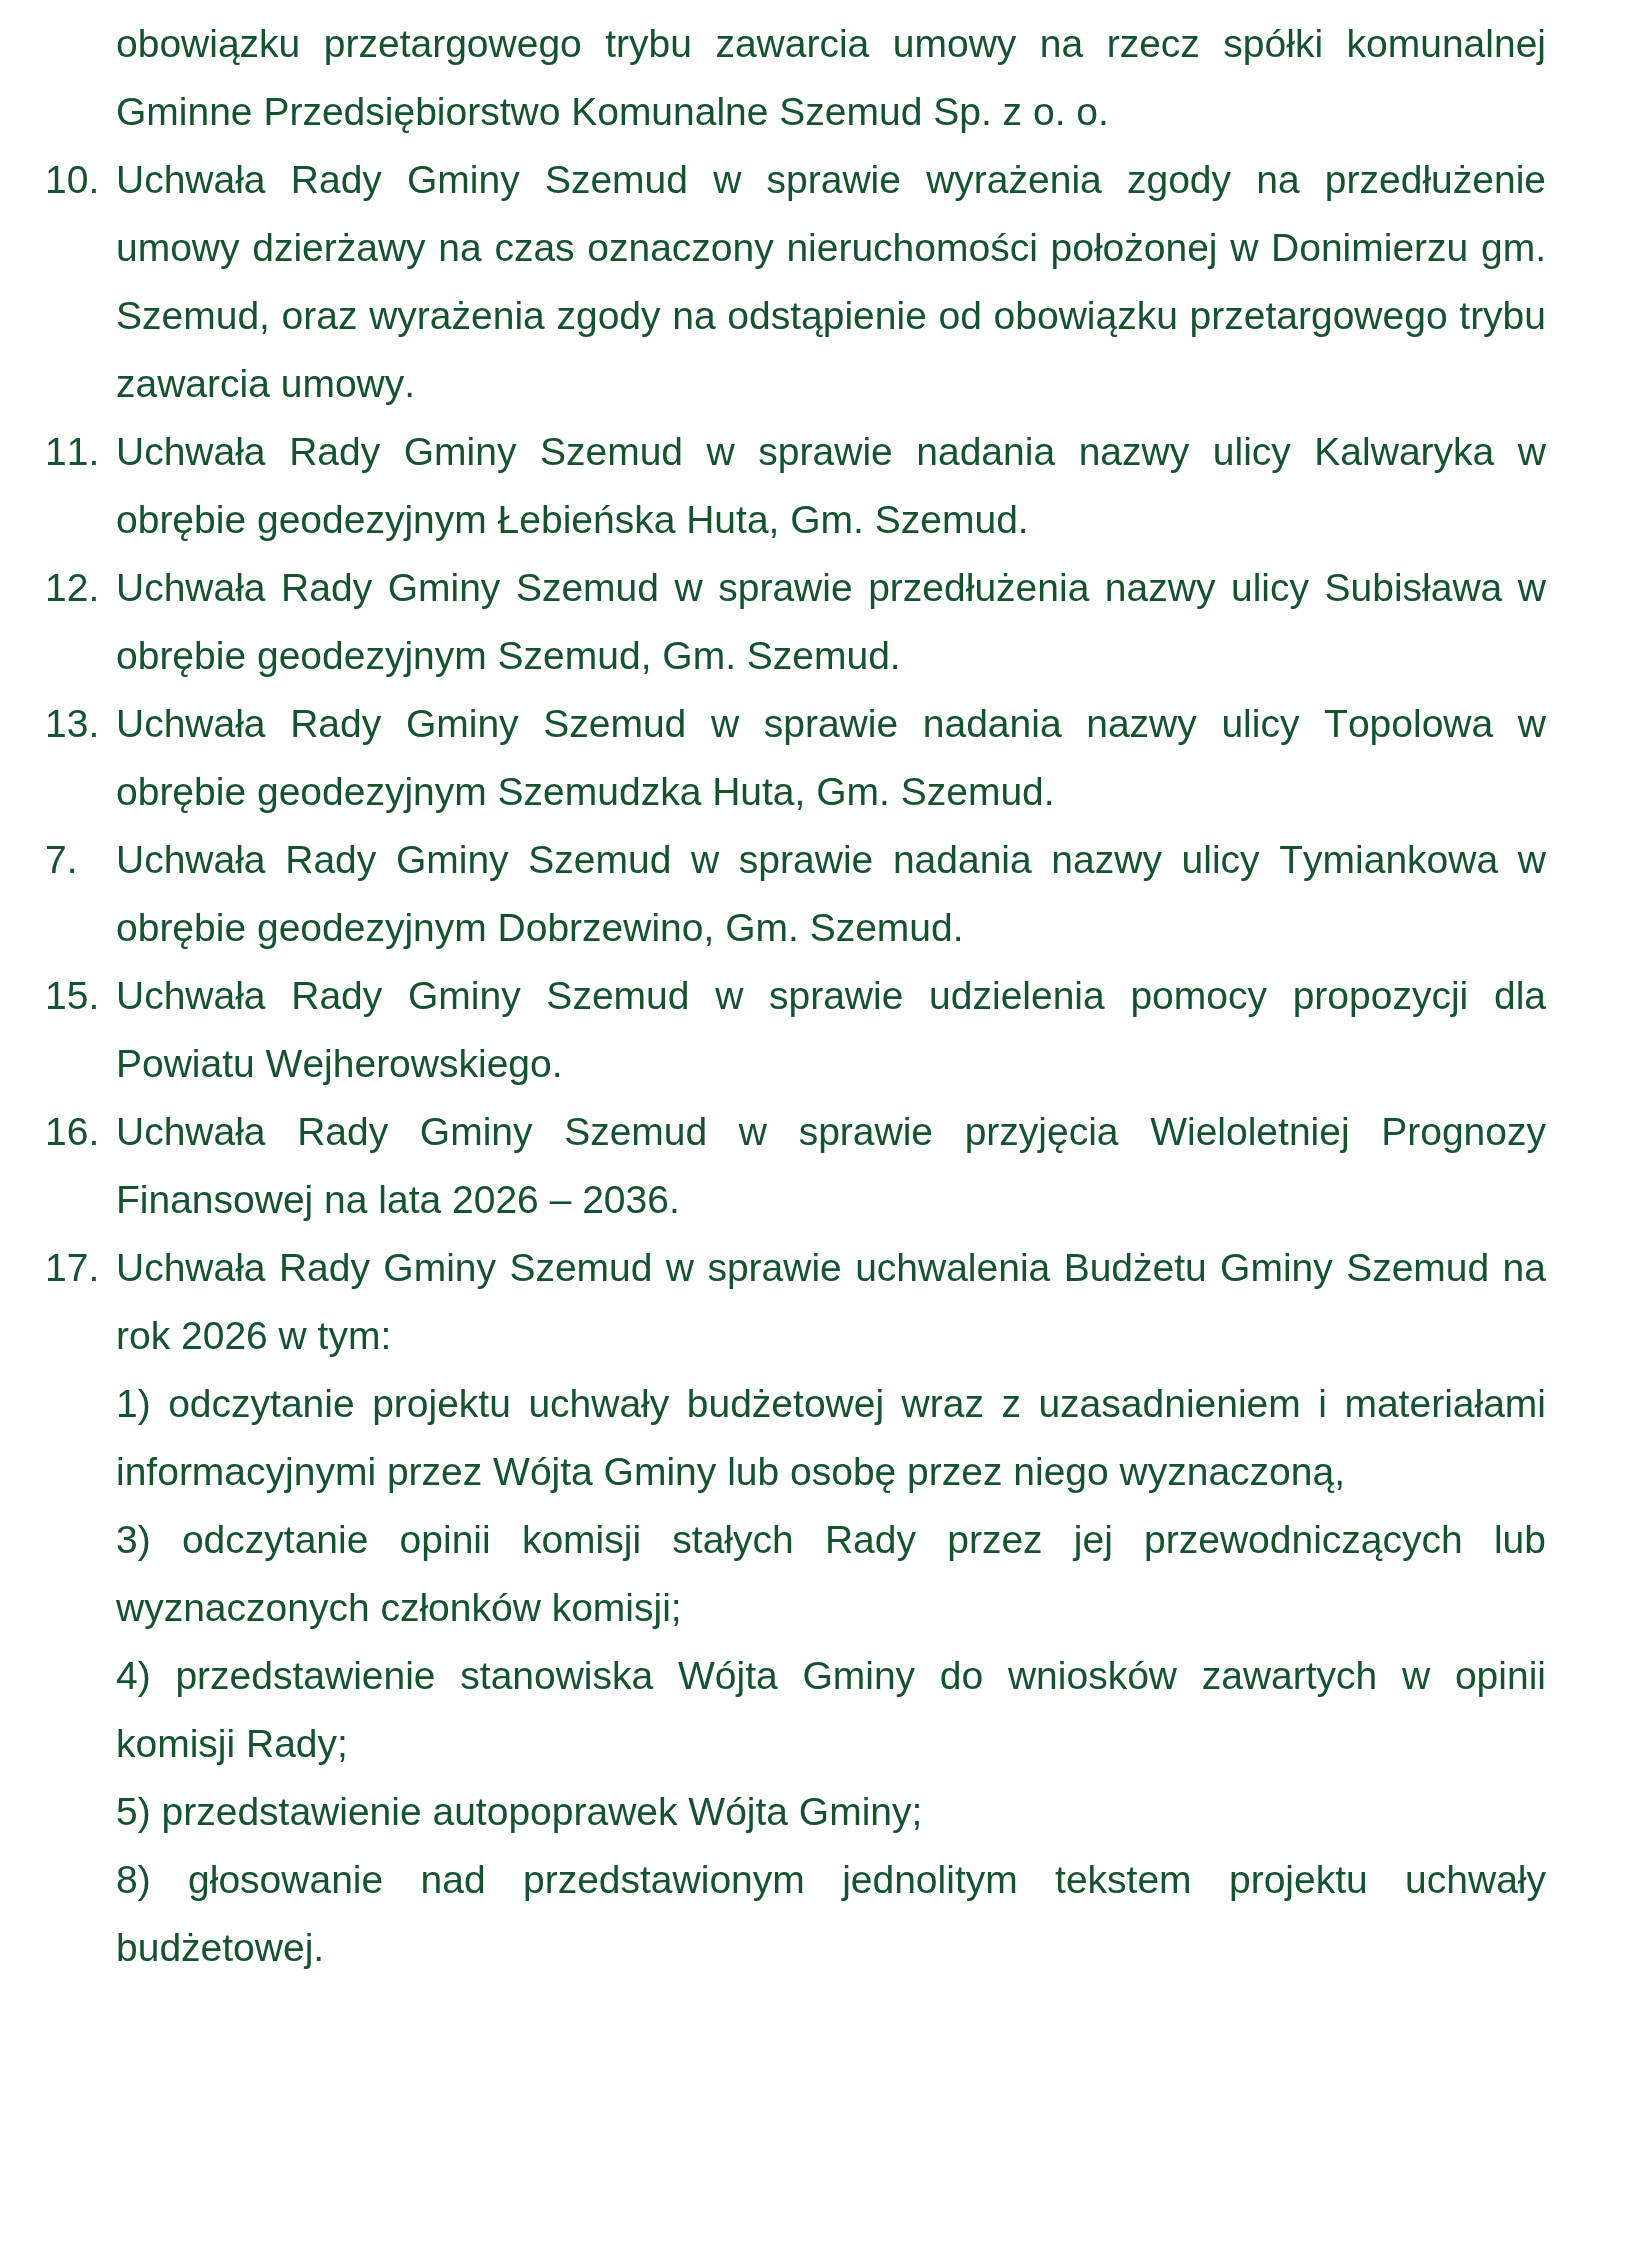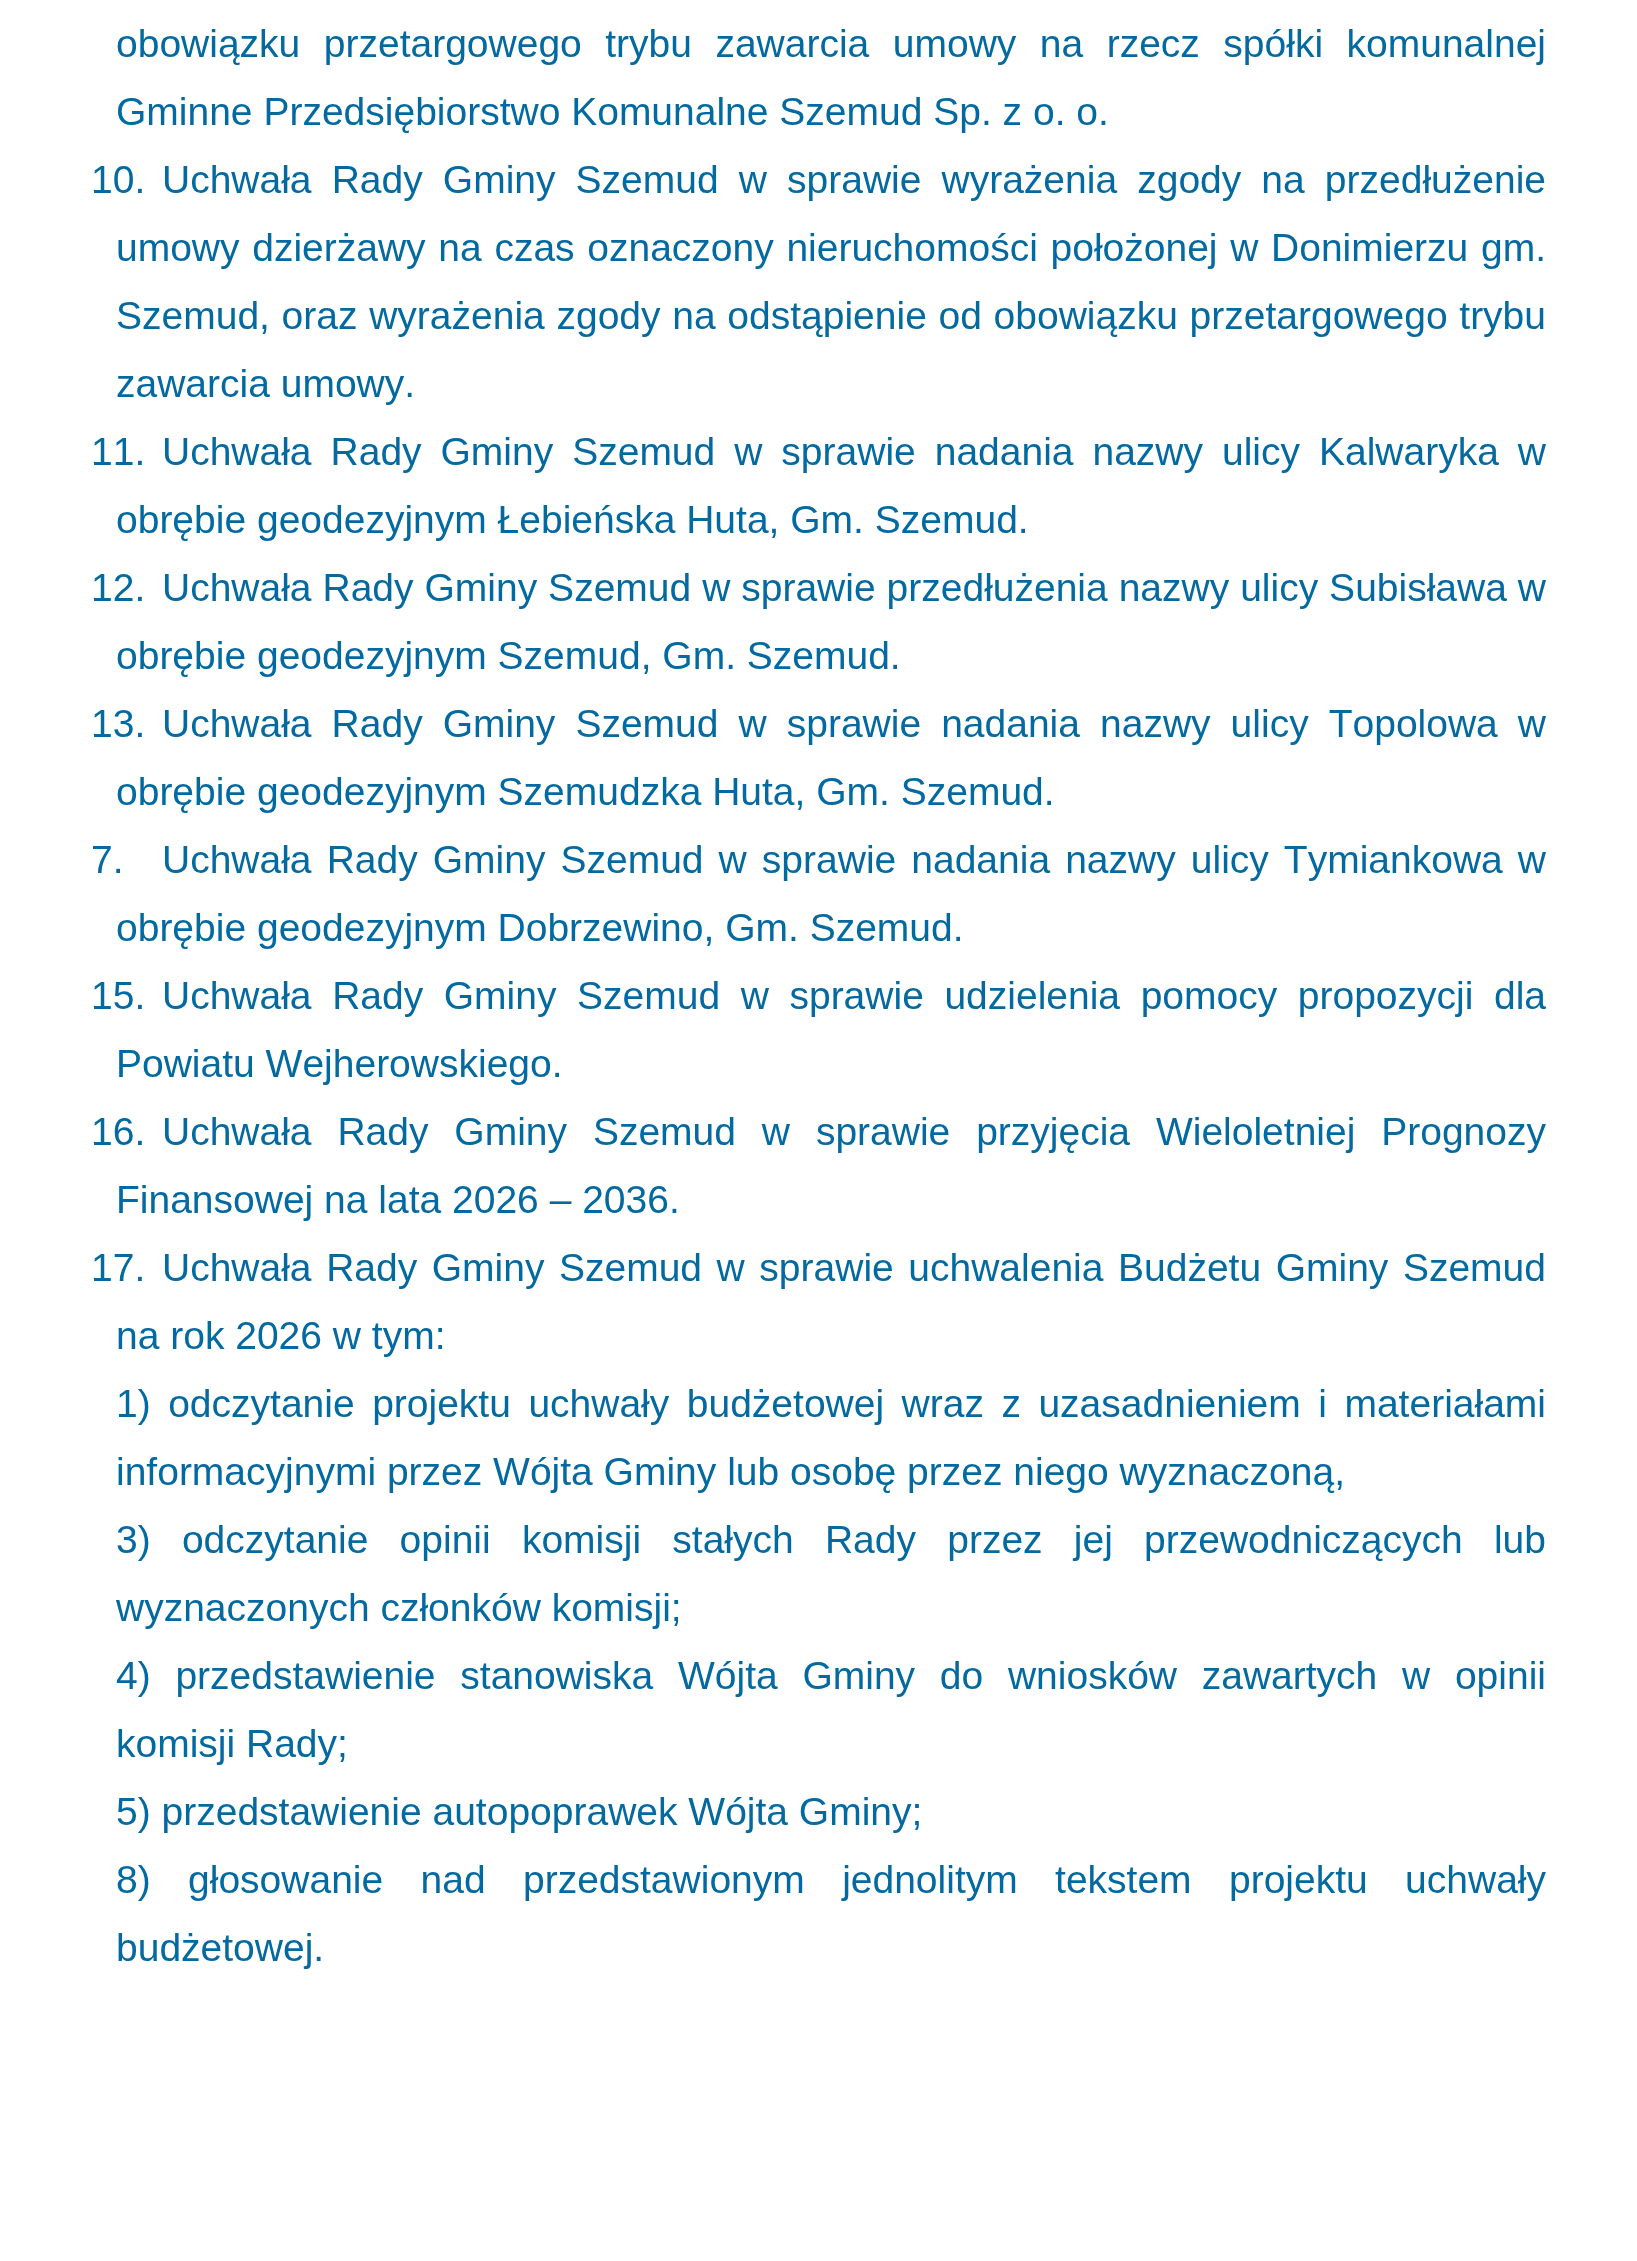--- a/index.html
+++ b/index.html
@@ -1,36 +1,36 @@
 <!DOCTYPE html>
 <html style="font-size:12.7px"><head>
 <meta charset="utf-8">
 <style>
   html,body{margin:0;padding:0;background:#ffffff;}
   .page{
     box-sizing:border-box;
     width:1637px;
     height:2261px;
     background:#ffffff;
-    color:#0369a1;
+    color:#14532d;
     padding:9.5px 91px 0 45px;
     font-family:"Liberation Sans","DejaVu Sans",sans-serif;
     font-size:39px;
     line-height:68px;
     text-align:justify;
     font-kerning:none;
     font-variant-ligatures:none;
     font-feature-settings:"kern" 0,"liga" 0;
     overflow:hidden;
     -webkit-hyphens:none;
     hyphens:none;
   }
   p{margin:0;padding:0;}
   .item{padding-left:71px;text-indent:-71px;}
-  .num{display:inline-block;width:71px;text-indent:0;margin-left:46px;}
+  .num{display:inline-block;width:71px;text-indent:0;}
   .sub,.intro{margin-left:71px;}
 </style>
 </head>
 <body>
 
 <div class="page">
 
   <p class="intro">obowiązku przetargowego trybu zawarcia umowy na rzecz spółki komunalnej Gminne Przedsiębiorstwo Komunalne Szemud Sp. z o. o.</p>
 
   <p class="item"><span class="num">10.</span><span>Uchwała Rady Gminy Szemud w sprawie wyrażenia zgody na przedłużenie umowy dzierżawy na czas oznaczony nieruchomości położonej w Donimierzu gm. Szemud, oraz wyrażenia zgody na odstąpienie od obowiązku przetargowego trybu zawarcia umowy.</span></p>

